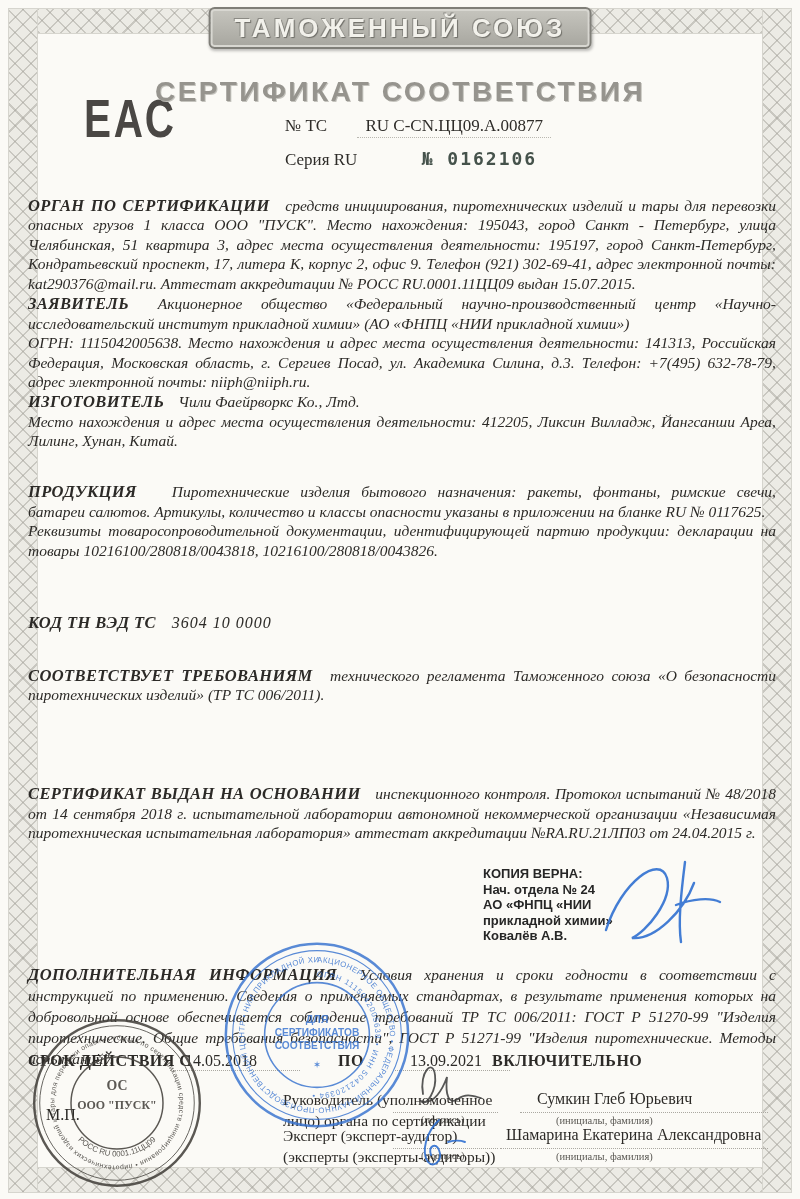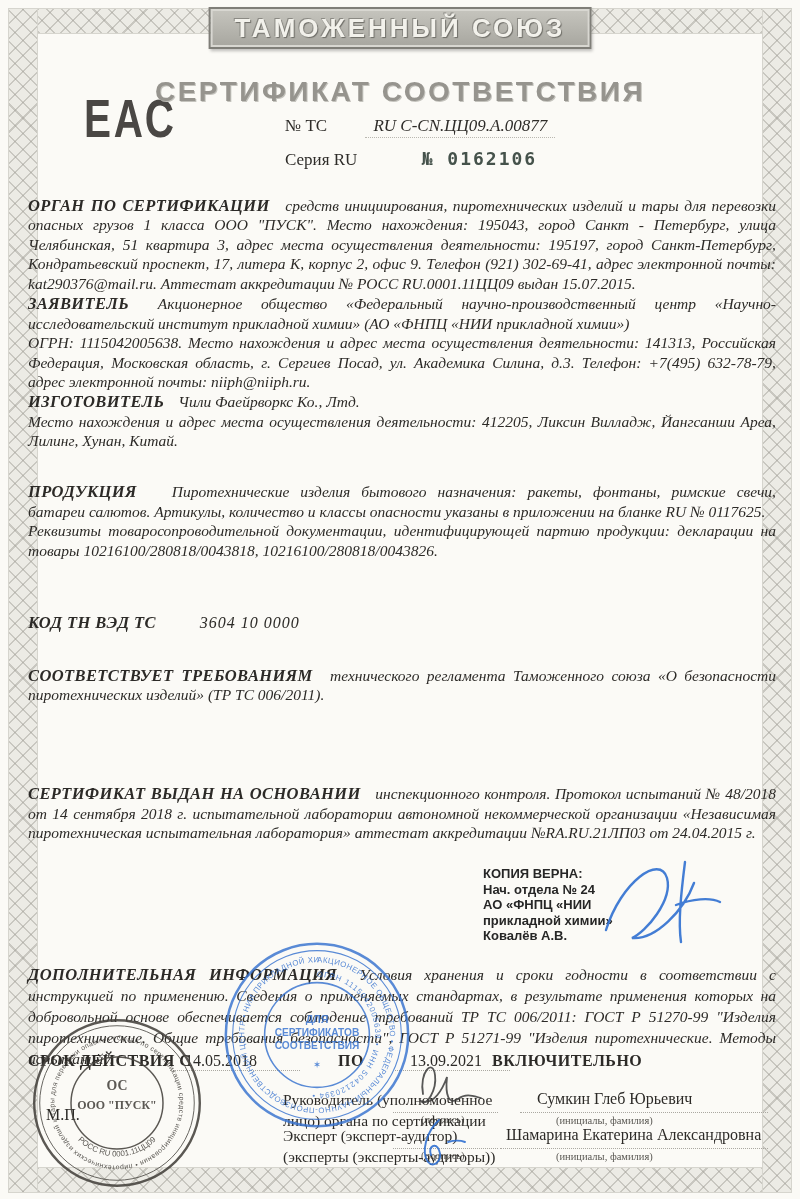--- a/index.html
+++ b/index.html
@@ -18,21 +18,21 @@
     box-shadow: inset 0 0 0 1px #d6d5ce;
   }
   .band.top{left:8px; right:8px; top:8px; height:26px;}
   .band.bottom{left:8px; right:8px; bottom:6px; height:26px;}
   .band.left{left:8px; top:8px; bottom:6px; width:30px;}
   .band.right{right:8px; top:8px; bottom:6px; width:30px;}
 
   .banner{
     position:absolute; top:7px; left:50%; transform:translateX(-50%);
     background:linear-gradient(#c6c5be,#a7a69f);
-    border:2px solid #7f7e78; border-radius:0;
+    border:2px solid #7f7e78; border-radius:6px;
     box-shadow: inset 0 0 0 2px #d8d7d1, 1px 2px 3px rgba(0,0,0,.25);
     padding:2px 24px; white-space:nowrap; z-index:5;
   }
   .banner .t{
     font-family:"Liberation Sans",sans-serif; font-weight:700; font-size:26px; line-height:34px;
     color:#f2f1eb; letter-spacing:3px;
     text-shadow:1px 1px 1px #6e6d67, -1px -1px 0 #8b8a84;
   }
   .eac{
     position:absolute; left:84px; top:88px;
@@ -85,21 +85,21 @@
   <div class="band right"></div>
 
   <div class="banner">
     <span class="t">ТАМОЖЕННЫЙ СОЮЗ</span>
   </div>
   <div class="eac">ЕАС</div>
   <div class="cert-title">СЕРТИФИКАТ СООТВЕТСТВИЯ</div>
 
   <div class="numrow" style="left:285px; top:116px;">
     <span class="lbl">№ ТС</span>
-    <span class="val" style="margin-left:34px;font-style:italic;">RU С-CN.ЦЦ09.А.00877</span>
+    <span class="val" style="margin-left:26px;">RU С-CN.ЦЦ09.А.00877</span>
   </div>
   <div class="numrow" style="left:285px; top:148px;">
     <span class="lbl">Серия RU</span>
     <span class="serial" style="margin-left:60px;">№ 0162106</span>
   </div>
 
   <p class="sec" style="top:180px;">
     <b class="h">ОРГАН ПО СЕРТИФИКАЦИИ</b>
     <span>средств инициирования, пиротехнических изделий и тары для перевозки опасных грузов 1 класса ООО "ПУСК". Место нахождения: 195043, город Санкт - Петербург, улица Челябинская, 51 квартира 3, адрес места осуществления деятельности: 195197, город Санкт-Петербург, Кондратьевский проспект, 17, литера К, корпус 2, офис 9. Телефон (921) 302-69-41, адрес электронной почты: kat290376@mail.ru. Аттестат аккредитации № РОСС RU.0001.11ЦЦ09 выдан 15.07.2015.</span>
   </p>
@@ -122,21 +122,21 @@
 
   <div class="sec" style="top:482px;">
     <div>
       <b class="h" style="margin-right:24px;">ПРОДУКЦИЯ</b>
       <span>Пиротехнические изделия бытового назначения: ракеты, фонтаны, римские свечи, батареи салютов. Артикулы, количество и классы опасности указаны в приложении на бланке RU № 0117625.</span>
     </div>
     <div>Реквизиты товаросопроводительной документации, идентифицирующей партию продукции: декларации на товары 10216100/280818/0043818, 10216100/280818/0043826.</div>
   </div>
 
   <div class="sec" style="top:613px;">
-    <b class="h" style="margin-right:40px;">КОД ТН ВЭД ТС</b>
+    <b class="h" style="margin-right:12px;">КОД ТН ВЭД ТС</b>
     <span class="kod-val">3604 10 0000</span>
   </div>
 
   <p class="sec" style="top:650px;">
     <b class="h">СООТВЕТСТВУЕТ ТРЕБОВАНИЯМ</b>
     <span>технического регламента Таможенного союза «О безопасности пиротехнических изделий» (ТР ТС 006/2011).</span>
   </p>
 
   <div class="sec" style="top:784px;">
     <div>

